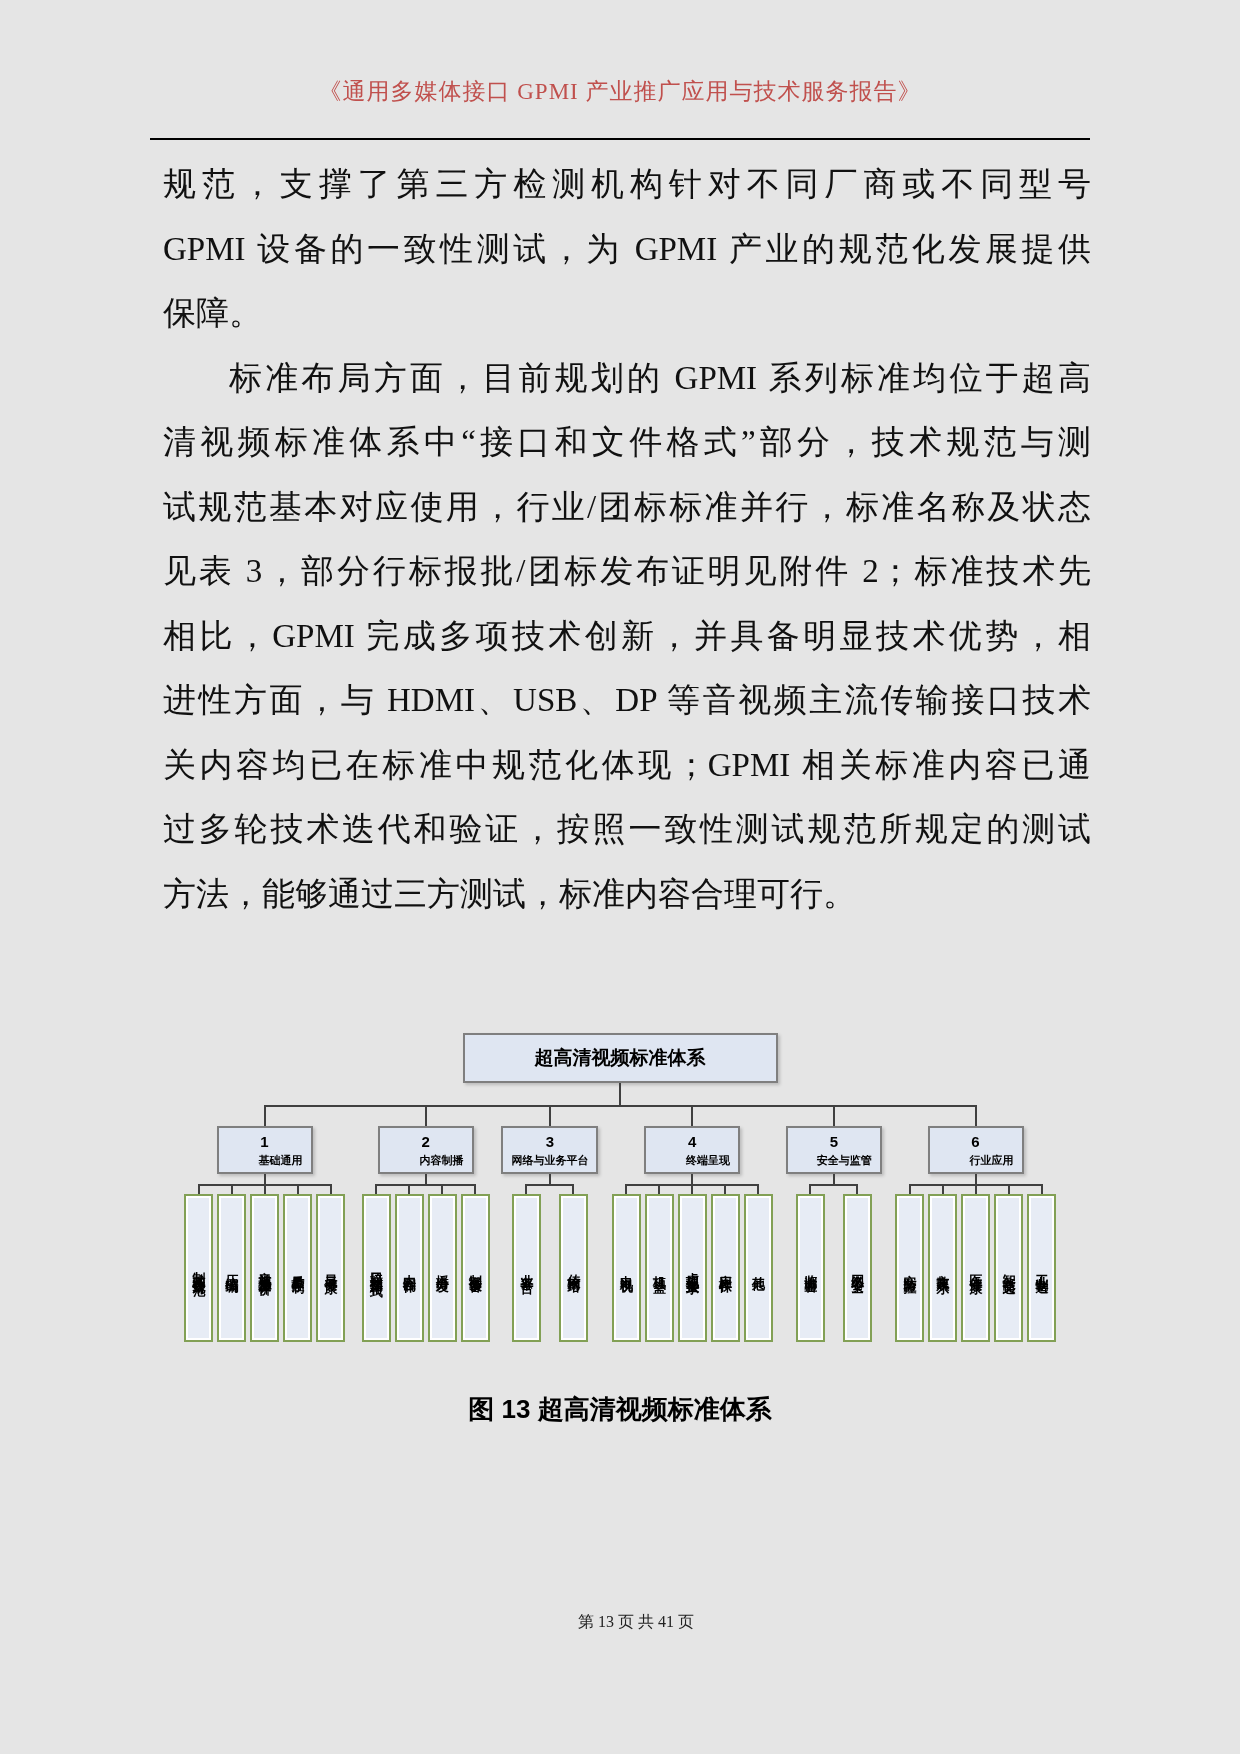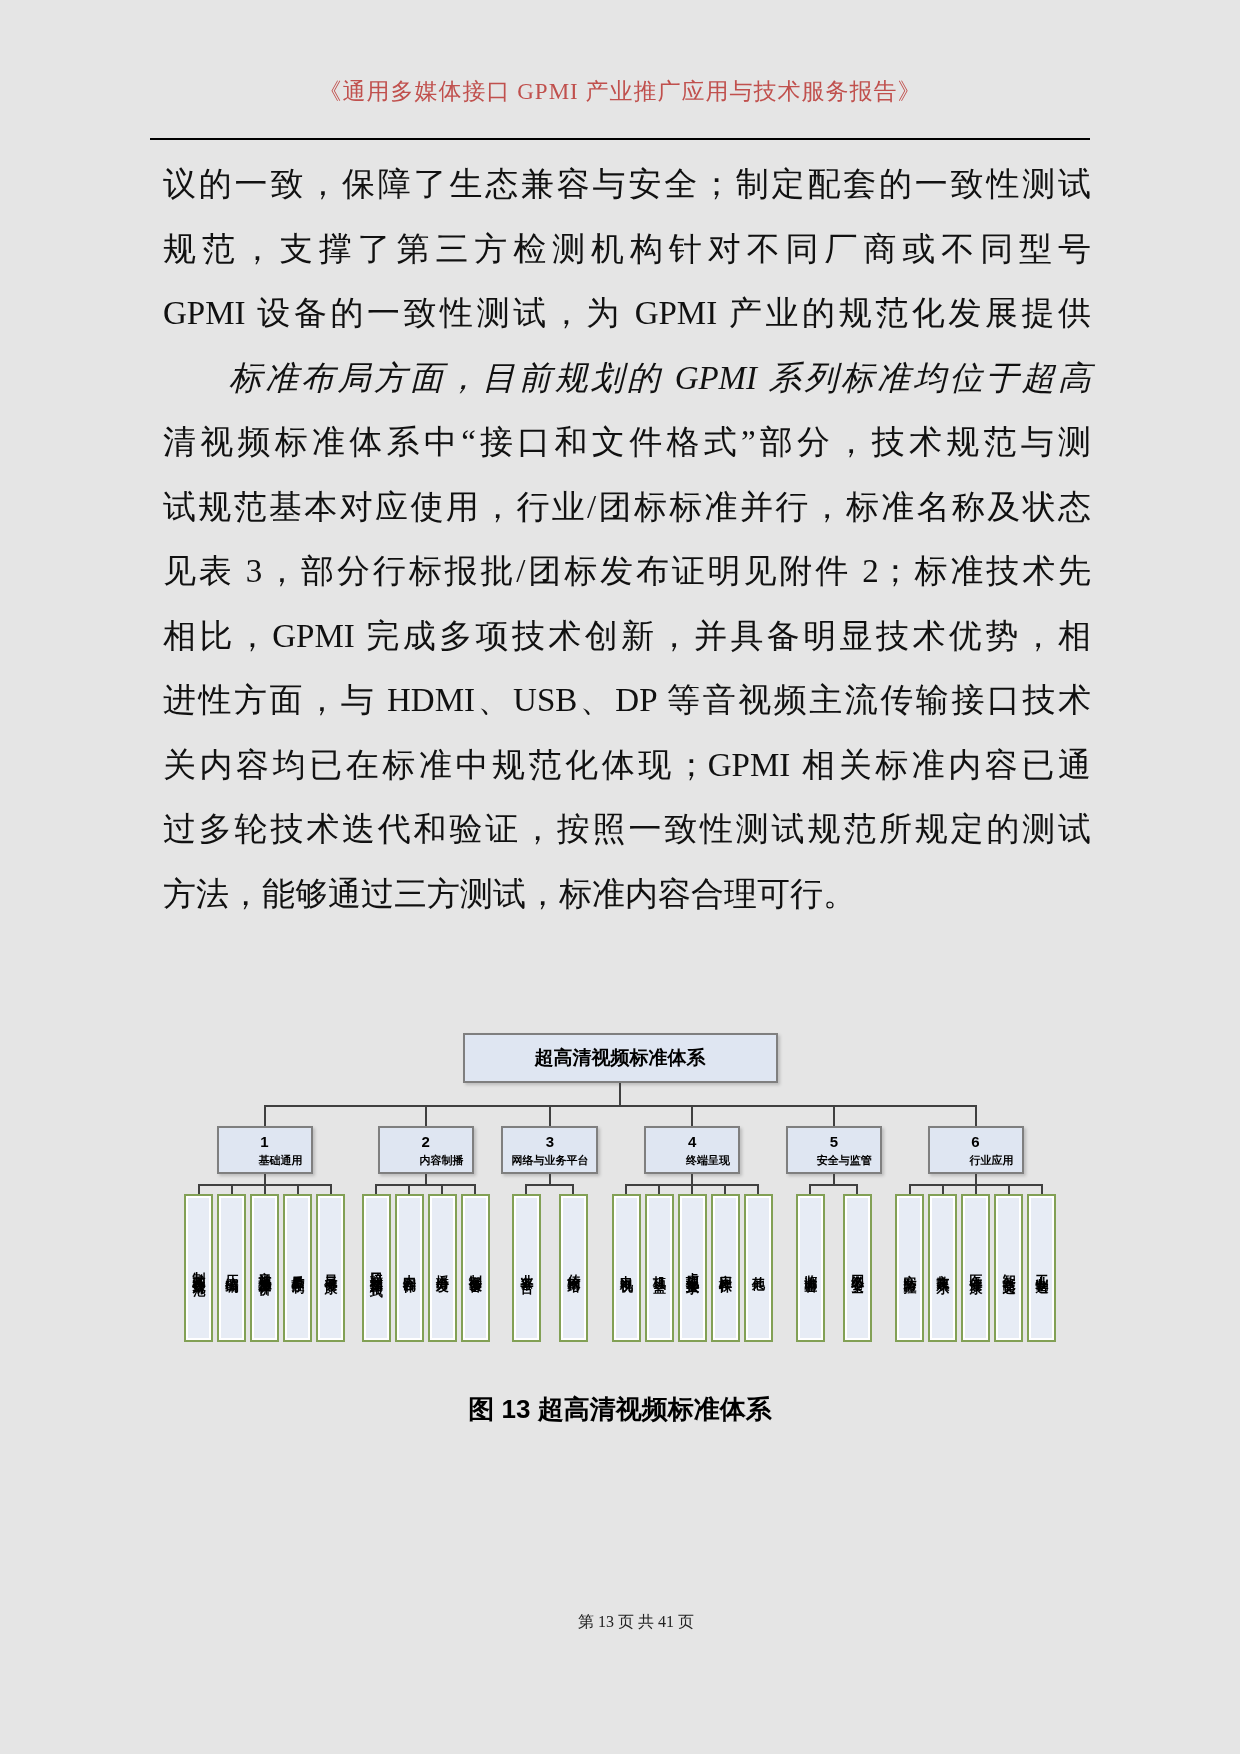--- a/index.html
+++ b/index.html
@@ -40,21 +40,21 @@
   }
   .body-line{
     height:64.5px; line-height:64.5px;
     white-space:nowrap;
   }
   .body-line.fill{
     white-space:normal;
     text-align:justify;
     text-align-last:justify;
   }
-  .body-line.indent{ text-indent:66px;font-style:italic; }
+  .body-line.indent{ text-indent:66px; }
   
   .diagram{
     position:absolute; top:1033px; left:175px; width:890px;
     display:flex; flex-direction:column; align-items:center;
     font-family:"Liberation Sans","DejaVu Sans",sans-serif;
   }
   .root-box{
     width:315px; height:50px;
     background:var(--box-fill);
     border:2px solid var(--box-border);
@@ -128,23 +128,23 @@
 </head>
 <body>
 
 <div class="page">
 
   <div class="doc-header">《通用多媒体接口 GPMI 产业推广应用与技术服务报告》</div>
 
   <div class="header-rule"></div>
 
   <div class="body-text" id="body-text">
-      <div class="body-line fill">议的一致，保障了生态兼容与安全；制定配套的一致性测试</div>
       <div class="body-line fill">规范，支撑了第三方检测机构针对不同厂商或不同型号</div>
       <div class="body-line fill">GPMI 设备的一致性测试，为 GPMI 产业的规范化发展提供</div>
+      <div class="body-line">保障。</div>
       <div class="body-line fill indent">标准布局方面，目前规划的 GPMI 系列标准均位于超高</div>
       <div class="body-line fill">清视频标准体系中“接口和文件格式”部分，技术规范与测</div>
       <div class="body-line fill">试规范基本对应使用，行业/团标标准并行，标准名称及状态</div>
       <div class="body-line fill">见表 3，部分行标报批/团标发布证明见附件 2；标准技术先</div>
       <div class="body-line fill">相比，GPMI 完成多项技术创新，并具备明显技术优势，相</div>
       <div class="body-line fill">进性方面，与 HDMI、USB、DP 等音视频主流传输接口技术</div>
       <div class="body-line fill">关内容均已在标准中规范化体现；GPMI 相关标准内容已通</div>
       <div class="body-line fill">过多轮技术迭代和验证，按照一致性测试规范所规定的测试</div>
       <div class="body-line">方法，能够通过三方测试，标准内容合理可行。</div>
     </div>

